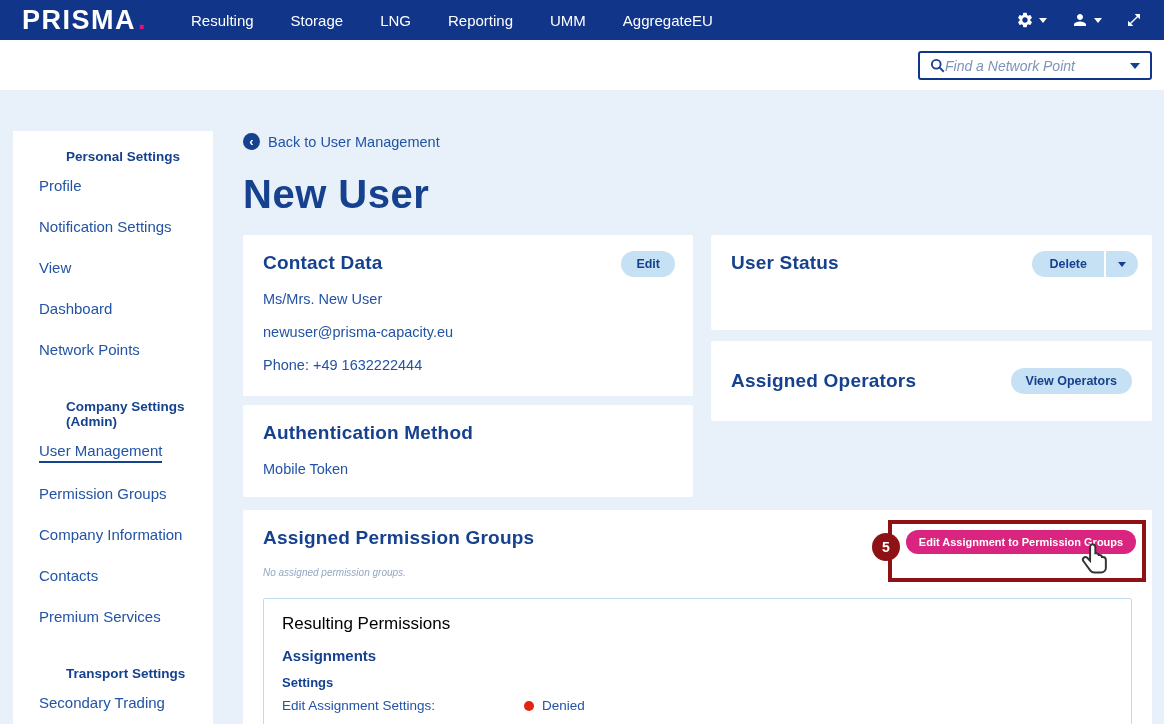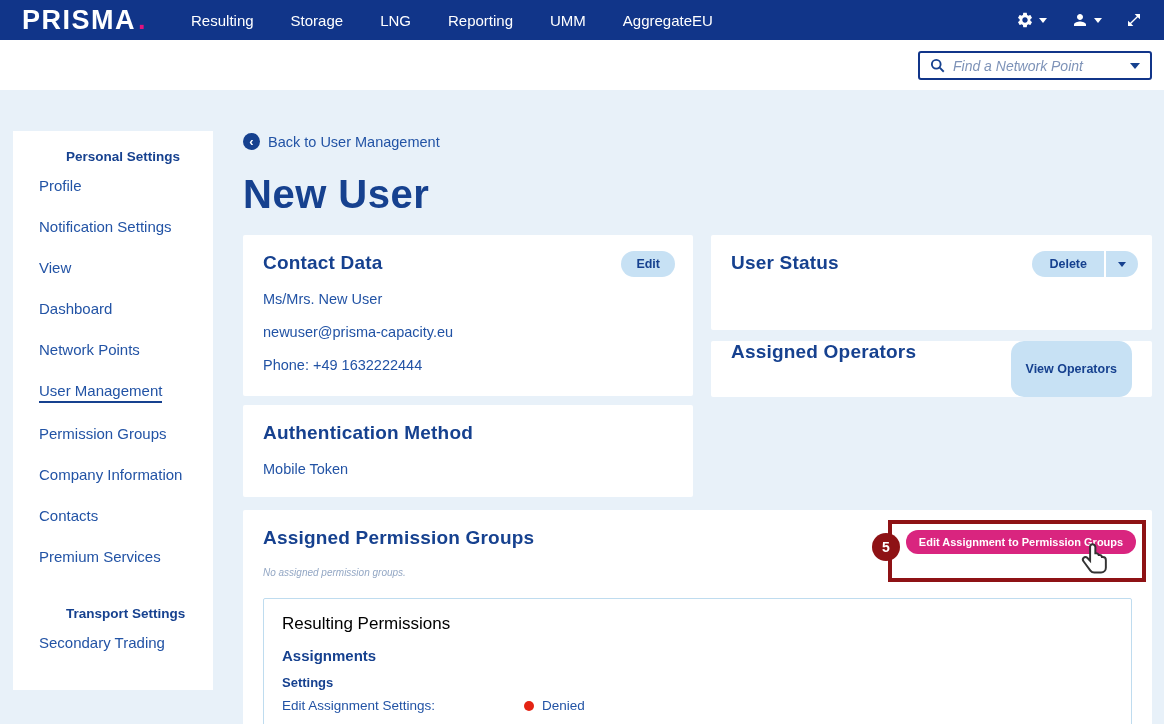--- a/index.html
+++ b/index.html
@@ -17,21 +17,21 @@
   .nav-right { margin-left:auto; display:flex; align-items:center; gap:24px; }
   .nav-icon-group { display:flex; align-items:center; gap:5px; cursor:pointer; }
   .caret { width:0; height:0; border-left:4px solid transparent; border-right:4px solid transparent;
            border-top:5px solid #fff; display:inline-block; }
   .nav-svg { display:block; }
 
   
   .search-strip { position:absolute; left:0; top:40px; width:100%; height:50px; background:#fff; }
   .search-box { position:absolute; right:12px; top:11px; width:234px; height:29px;
                 border:2px solid #113589; border-radius:3px; background:#fff;
-                display:flex; align-items:center; padding:0 10px; gap:8px; }
+                display:flex; align-items:center; padding:0 10px; gap:0; }
   .search-box input { flex:1; min-width:0; border:none; outline:none; font-size:14px;
                       color:#2253A5; font-family:inherit; background:transparent; }
   .search-box input::placeholder { font-style:italic; color:#7E93B8; opacity:1; }
   .search-caret { border-left:5px solid transparent; border-right:5px solid transparent;
                   border-top:6px solid #16418F; width:0; height:0; cursor:pointer; }
 
   
   .sidebar { position:absolute; left:13px; top:131px; width:200px; background:#fff; padding:8px 0 26px; }
   .side-section-title { font-size:13.5px; font-weight:bold; color:#16418F; padding:10px 10px 2px 18px;margin-left:35px; }
   .side-section-title.spaced { margin-top:18px; }
@@ -45,22 +45,22 @@
                cursor:pointer; margin-top:2px; width:fit-content; }
   .back-circle { width:17px; height:17px; border-radius:50%; background:#16418F; color:#fff;
                  font-size:13px; font-weight:bold; display:flex; align-items:center;
                  justify-content:center; line-height:1; padding-bottom:1px; }
   .page-title { margin-top:22px; font-size:40px; font-weight:bold; color:#16418F; letter-spacing:0.5px; }
 
   .card { position:absolute; background:#fff; border-radius:2px; }
   .card h2 { font-size:19px; font-weight:bold; color:#16418F; letter-spacing:0.2px; }
   .card-contact   { left:0;   top:104px; width:450px; height:161px; padding:17px 20px; }
   .card-status    { left:468px; top:104px; width:441px; height:95px; padding:17px 20px; }
-  .card-operators { left:468px; top:210px; width:441px; height:56px; padding:0 20px;
-                    display:flex; justify-content:space-between; }
+  .card-operators { left:468px; top:210px; width:441px; height:80px; padding:0 20px;
+                    display:flex; align-items:center; justify-content:space-between; }
   .card-auth      { left:0;   top:274px; width:450px; height:92px; padding:17px 20px; }
   .card-perms     { left:0;   top:379px; width:909px; height:360px; padding:17px 20px; overflow:hidden; }
 
   .pill-btn { background:#C7E1F4; color:#16418F; font-weight:bold; font-size:12.5px;
               border:none; border-radius:13px; padding:6px 15px; cursor:pointer;
               font-family:inherit; white-space:nowrap; }
   .card-contact .pill-btn { position:absolute; top:16px; right:18px; }
 
   .split-btn { position:absolute; top:16px; right:14px; display:flex; background:#C7E1F4;
                border-radius:13px; overflow:hidden; }
@@ -144,20 +144,21 @@
   </div>
 
   <aside class="sidebar">
     <div class="side-section-title">Personal Settings</div>
     <div class="side-item"><span>Profile</span></div>
     <div class="side-item"><span>Notification Settings</span></div>
     <div class="side-item"><span>View</span></div>
     <div class="side-item"><span>Dashboard</span></div>
     <div class="side-item"><span>Network Points</span></div>
 
+    <div class="side-section-title spaced">Company Settings (Admin)</div>
     <div class="side-item active"><span>User Management</span></div>
     <div class="side-item"><span>Permission Groups</span></div>
     <div class="side-item"><span>Company Information</span></div>
     <div class="side-item"><span>Contacts</span></div>
     <div class="side-item"><span>Premium Services</span></div>
 
     <div class="side-section-title spaced">Transport Settings</div>
     <div class="side-item"><span>Secondary Trading</span></div>
   </aside>
 

